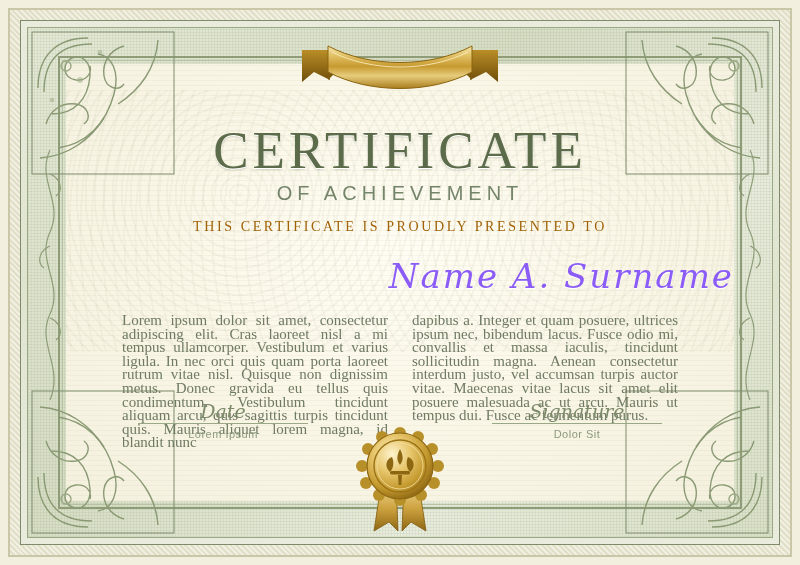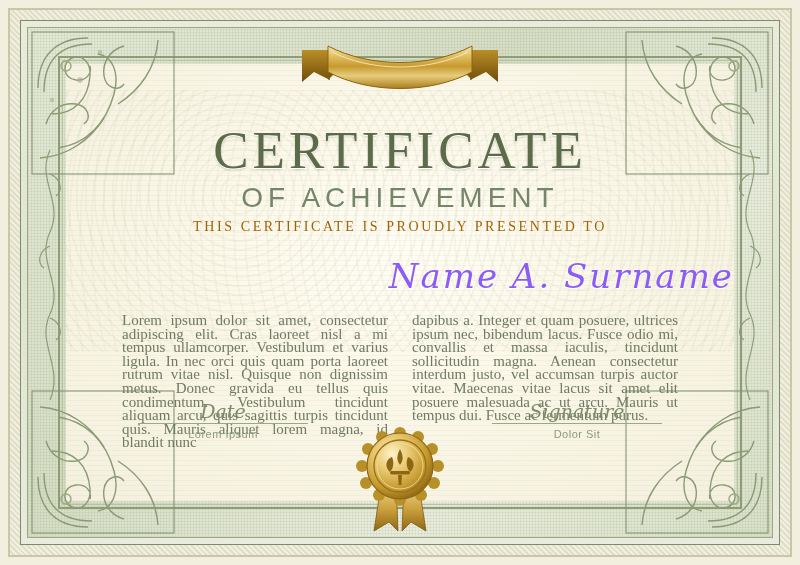--- a/index.html
+++ b/index.html
@@ -172,21 +172,21 @@
     color: #5c6b4a;
     text-shadow: 0 1px 0 #ffffff, 0 2px 2px rgba(90,100,70,.25);
   }
 
   .subtitle {
     position: absolute;
     top: 118px;
     width: 100%;
     text-align: center;
     font-family: "Liberation Sans", sans-serif;
-    font-size: 28px;
+    font-size: 20px;
     letter-spacing: 5px;
     color: #75856a;
     font-weight: 400;
   }
 
   .presented {
     position: absolute;
     top: 155px;
     width: 100%;
     text-align: center;

